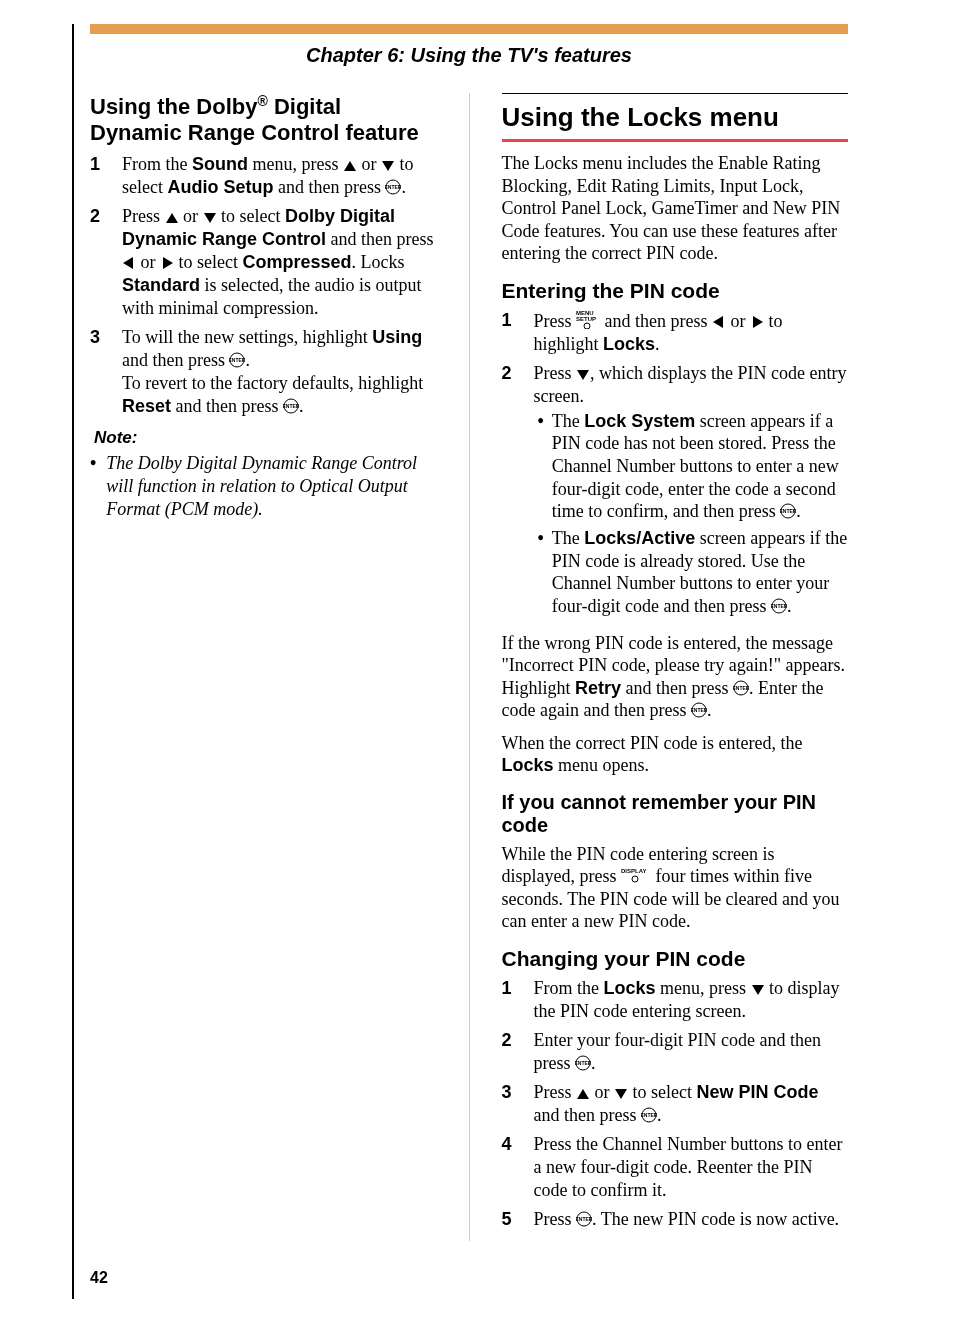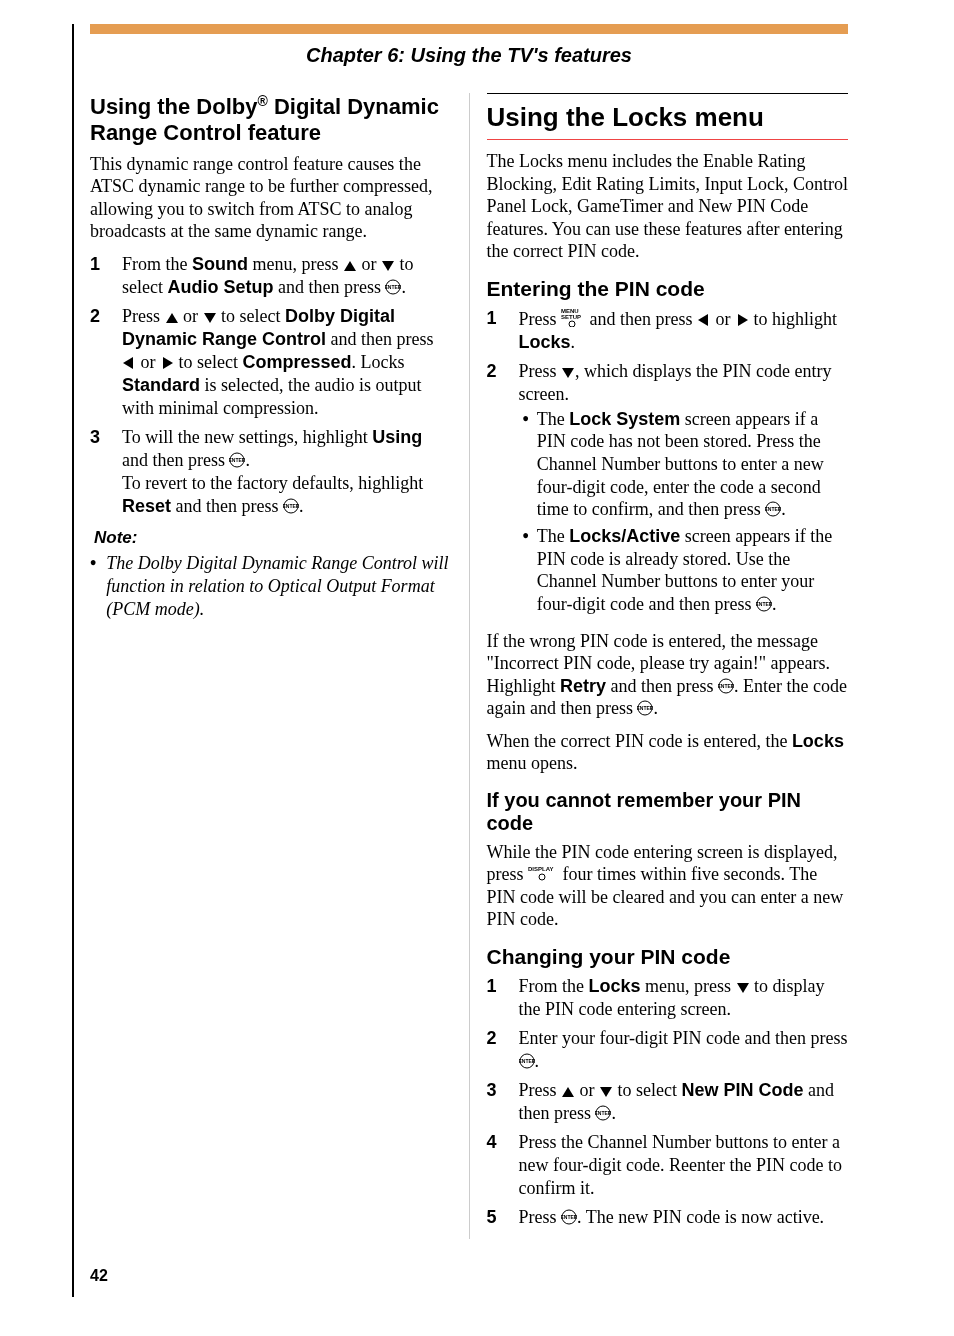--- a/index.html
+++ b/index.html
@@ -1,25 +1,25 @@
 <!DOCTYPE html>
 <html><head>
 <meta charset="utf-8">
 <style>
   * { box-sizing: border-box; margin: 0; padding: 0; }
   html, body { width: 954px; background: #fff; font-family: "Times New Roman", Times, serif; color: #000; }
   .page { width: 908px; padding: 24px 60px 40px 90px; position: relative; }
   .topbar { height: 10px; background: #e59d52; margin-bottom: 10px; }
   .chapter { font-family: Arial, Helvetica, sans-serif; font-weight: bold; font-style: italic; font-size: 20px; text-align: center; margin-bottom: 26px; }
-  .columns { display: flex; gap: 17px; }
+  .columns { display: flex; gap: 32px; }
   .col { flex: 1 1 0; }
   .divider { width: 1px; background: #ccc; }
   h2.section { font-family: Arial, Helvetica, sans-serif; font-weight: bold; font-size: 22px; line-height: 1.15; margin-bottom: 8px; }
   h2.section sup { font-size: 14px; vertical-align: super; }
-  h1.major { font-family: Arial, Helvetica, sans-serif; font-weight: bold; font-size: 26px; border-top: 1.5px solid #000; border-bottom: 1px solid #ef4444; padding: 8px 0 6px 0; margin-bottom: 10px; }
+  h1.major { font-family: Arial, Helvetica, sans-serif; font-weight: bold; font-size: 26px; border-top: 1.5px solid #000; border-bottom: 3px solid #ef4444; padding: 8px 0 6px 0; margin-bottom: 10px; }
   h2.sub { font-family: Arial, Helvetica, sans-serif; font-weight: bold; font-size: 21px; line-height: 1.15; margin: 14px 0 6px 0; }
   h3.subsub { font-family: Arial, Helvetica, sans-serif; font-weight: bold; font-size: 20px; line-height: 1.15; margin: 14px 0 6px 0; }
   p.body { font-size: 18px; line-height: 1.25; margin-bottom: 10px; }
   .steps { list-style: none; margin: 6px 0 10px 0; }
   .steps > li { display: flex; gap: 14px; font-size: 18px; line-height: 1.28; margin-bottom: 6px; }
   .stepnum { font-family: Arial, Helvetica, sans-serif; font-weight: bold; font-size: 18px; min-width: 18px; }
   .stepbody { flex: 1; }
   .bold { font-family: Arial, Helvetica, sans-serif; font-weight: bold; }
   .noteh { font-family: Arial, Helvetica, sans-serif; font-weight: bold; font-style: italic; font-size: 17px; margin: 10px 0 4px 4px; }
   ul.bullets { list-style: none; margin-left: 0; }
@@ -69,21 +69,20 @@
   <div class="sidebar"></div>
   <div class="topbar"></div>
   <div class="chapter">Chapter 6: Using the TV's features</div>
 
   <div class="columns">
 
     <div class="col">
       <h2 class="section">
         <span>Using the Dolby</span><sup>®</sup><span> Digital Dynamic Range Control feature</span>
       </h2>
-      <p class="body">This dynamic range control feature causes the ATSC dynamic range to be further compressed, allowing you to switch from ATSC to analog broadcasts at the same dynamic range.</p>
 
       <ol class="steps">
         <li>
           <span class="stepnum">1</span>
           <span class="stepbody">
             <span>From the </span><span class="bold">Sound</span><span> menu, press </span><svg class="icon" width="14" height="12">
                 <use href="#i-up"></use>
               </svg><span> or </span><svg class="icon" width="14" height="12">
                 <use href="#i-down"></use>
               </svg><span> to select </span><span class="bold">Audio Setup</span><span> and then press </span><svg class="icon" width="16" height="16">

